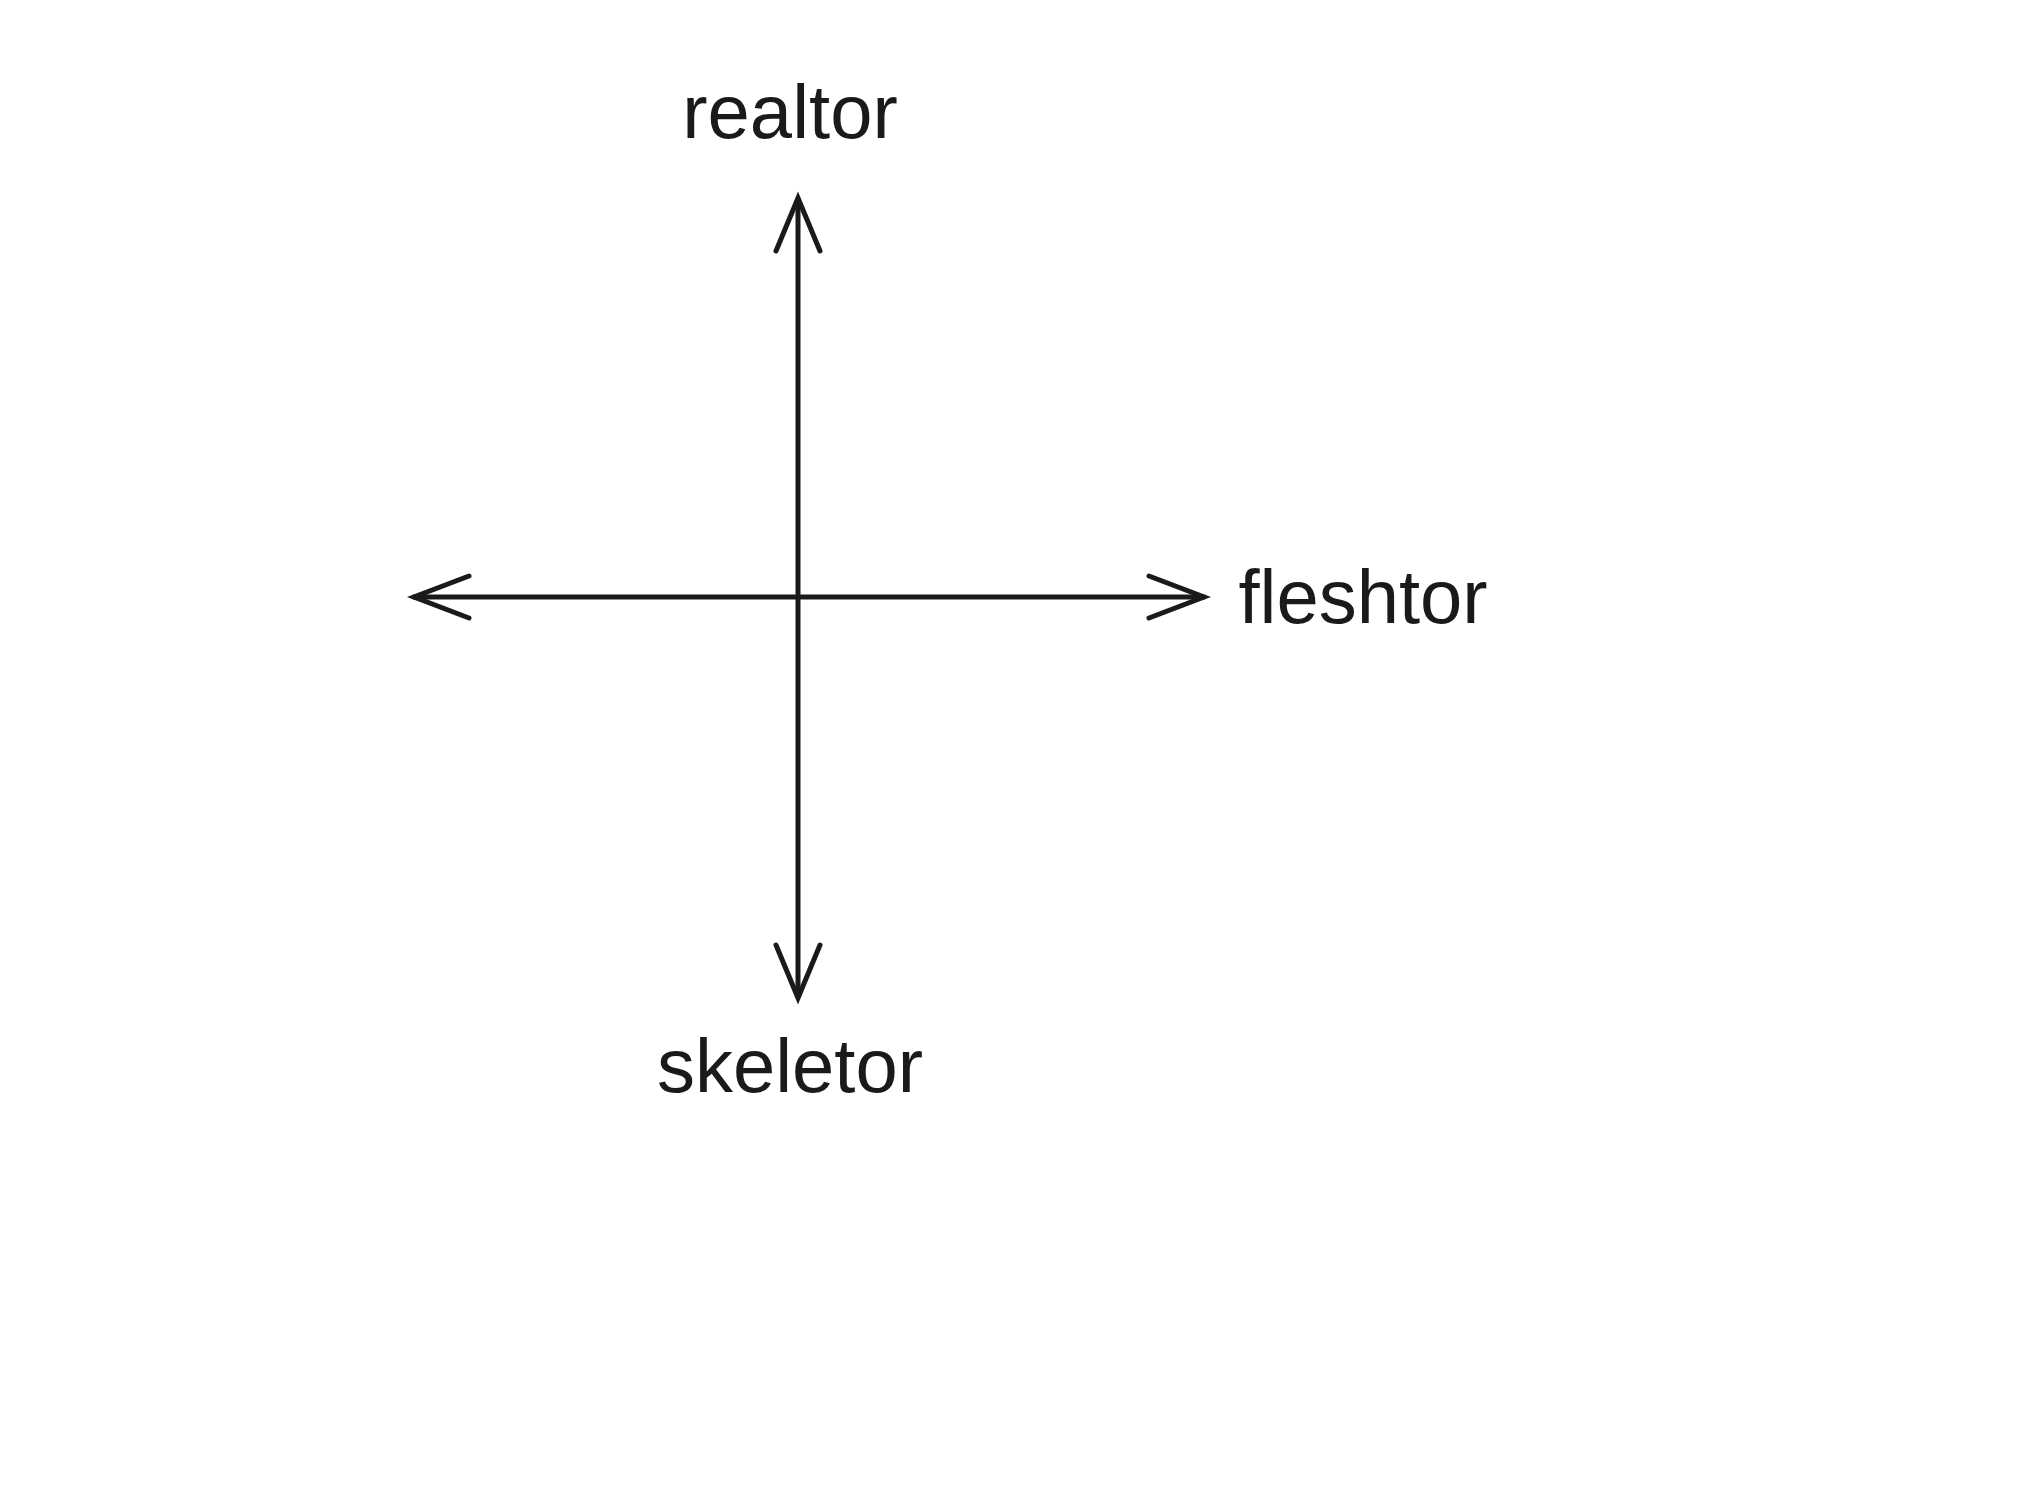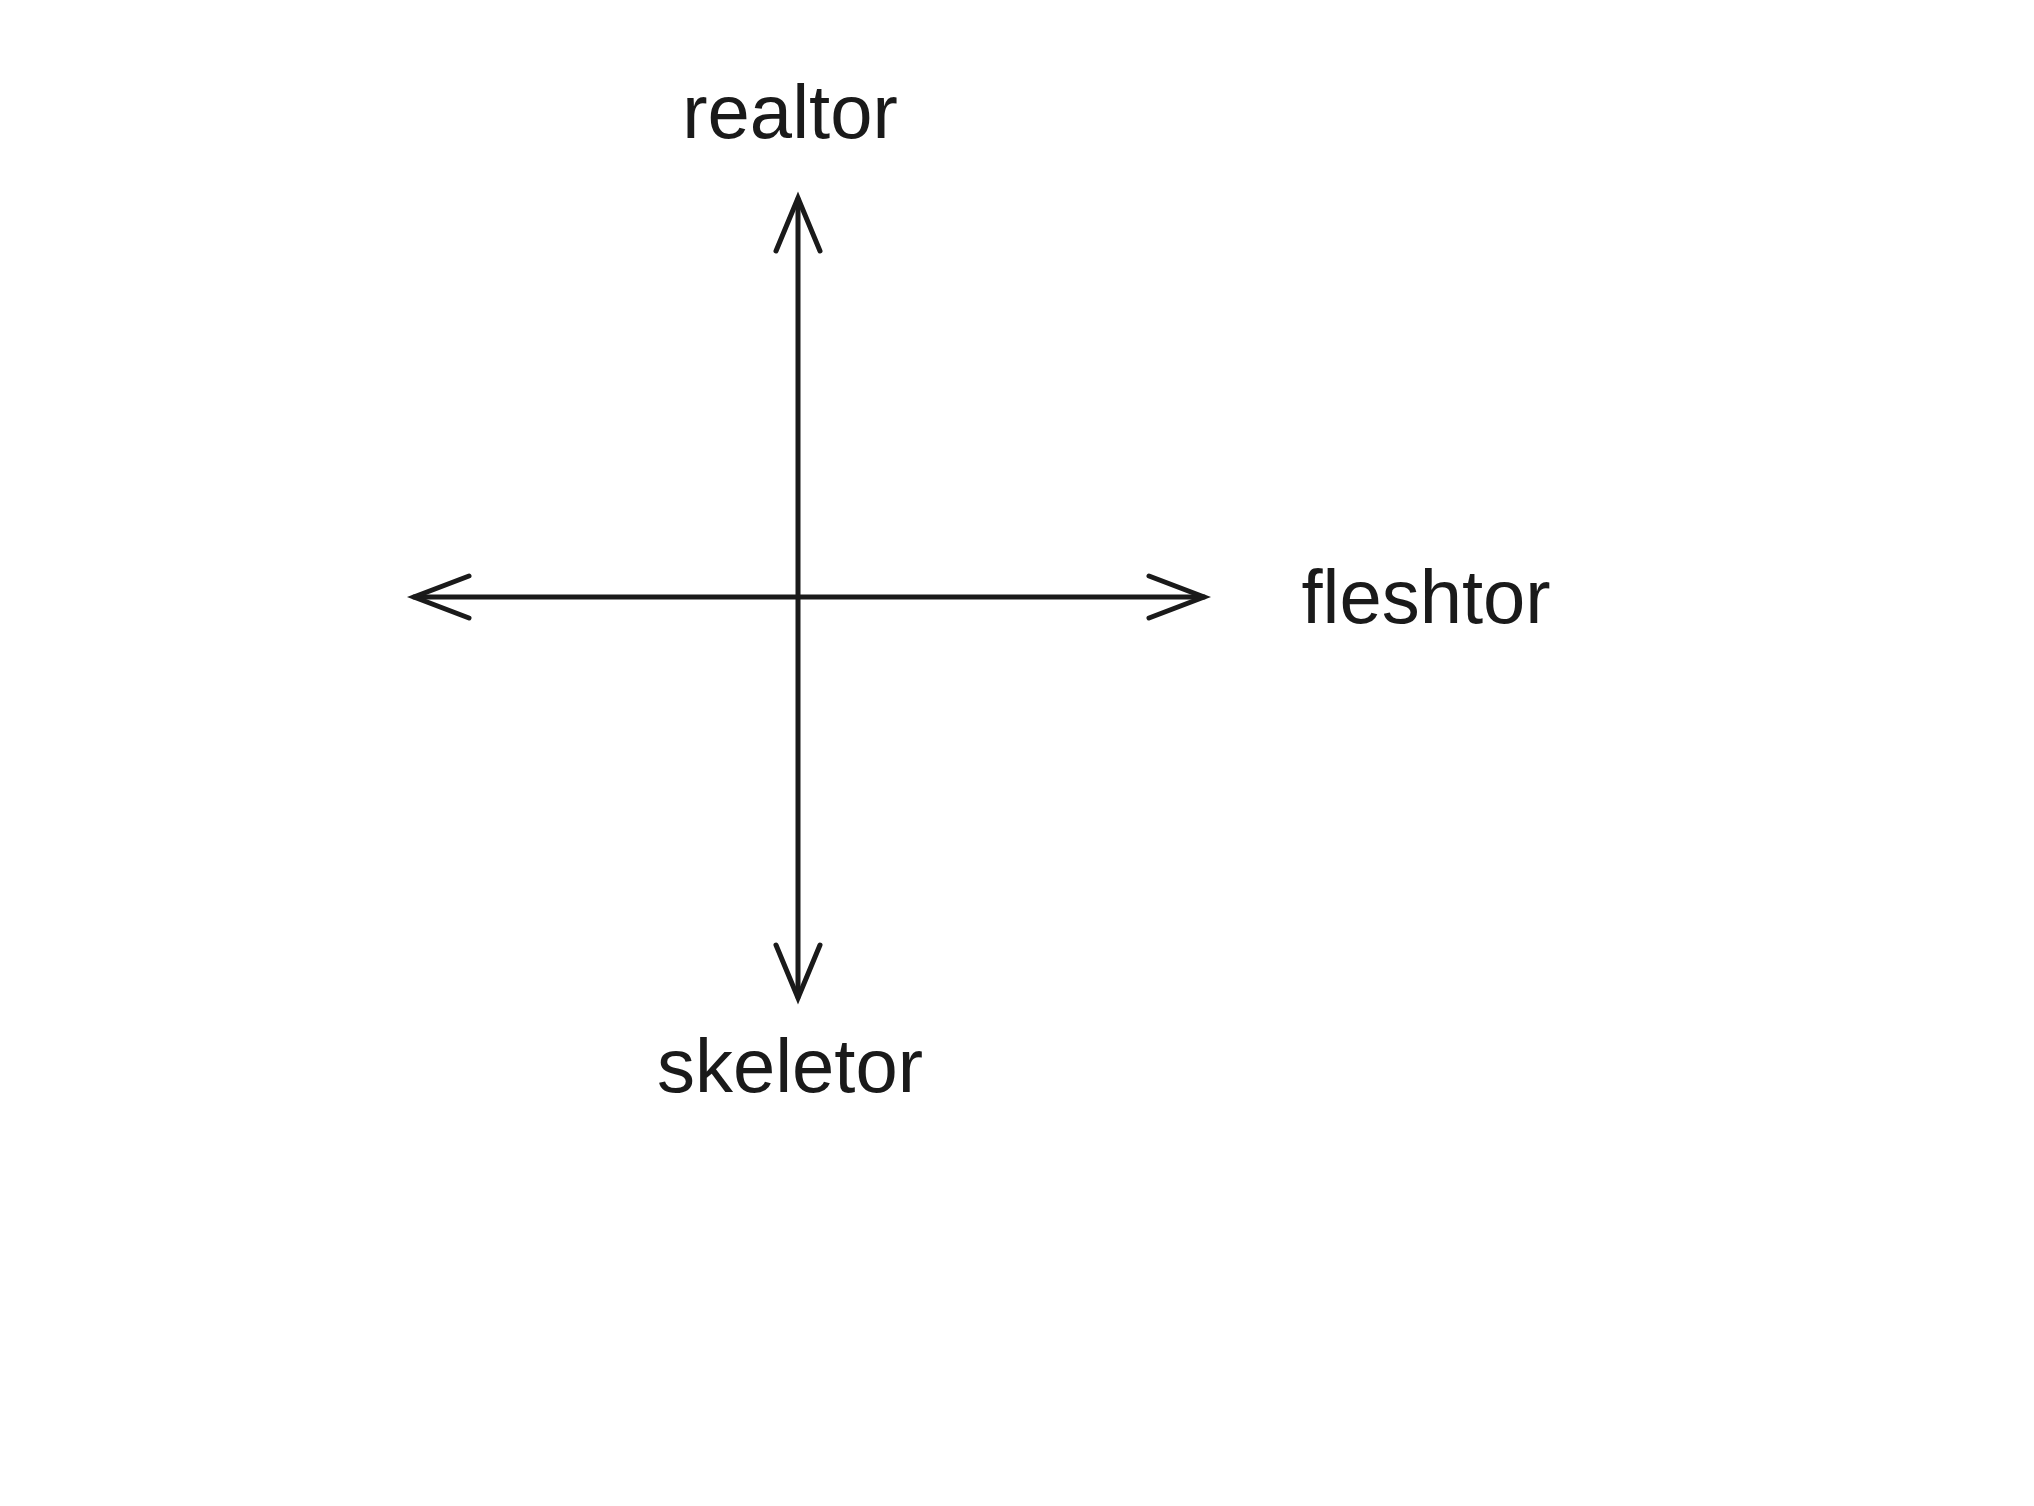--- a/index.html
+++ b/index.html
@@ -26,21 +26,21 @@
     position: absolute;
     transform: translate(-50%, -50%);
     font-size: 76px;
     line-height: 1;
     color: var(--text, #1a1a1a);
     white-space: nowrap;
   }
   .label-top    { left: 790px;  top: 112px;  }
   .label-bottom { left: 790px;  top: 1066px; }
   .label-left   { left: 233px;  top: 597px;  }
-  .label-right  { left: 1426px; top: 597px;  }
+  .label-right  { left: 1363px; top: 597px;  }
 </style>
 </head>
 <body>
 
 <div class="diagram">
 
   <svg class="axis-svg" width="2034" height="1506" viewBox="0 0 2034 1506" fill="none" xmlns="http://www.w3.org/2000/svg">
     <g stroke="#1a1a1a" stroke-width="5" stroke-linecap="round" stroke-linejoin="miter" fill="none">
 
       <line x1="798" y1="199" x2="798" y2="997"></line>

